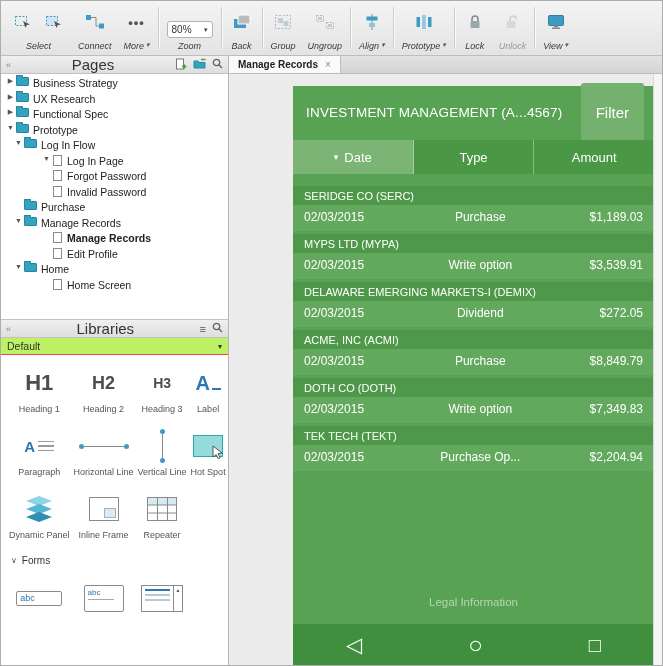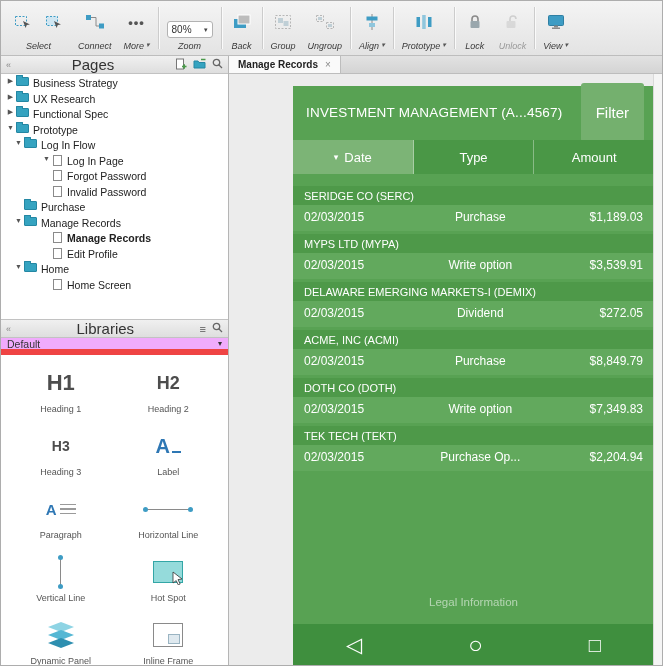--- a/index.html
+++ b/index.html
@@ -39,24 +39,24 @@
   .tree-row { height:15.5px; display:flex; font-size:10.5px; color:#222; cursor:default; }
   .tree-row .arrow { width:11px; font-size:7px; color:#555; text-align:center; flex:0 0 11px; }
   .d0 { padding-left:4px; } .d1 { padding-left:12px; } .d2 { padding-left:40px; } .d3 { padding-left:40px; }
   .folder { width:13px; height:9px; background:#35a3c0; border:1px solid #2487a3; border-radius:1px; position:relative; margin:0 4px 0 0; flex:0 0 13px; }
   .folder::before { content:""; position:absolute; top:-3px; left:-1px; width:5px; height:2px; background:#35a3c0; border:1px solid #2487a3; border-bottom:none; border-radius:1px 1px 0 0; }
   .pageic { width:9px; height:11px; background:#fff; border:1px solid #8a8a8a; margin:0 5px 0 1px; flex:0 0 9px; }
   .tree-row.selected .tlabel-tree { font-weight:bold; }
 
   
   .libraries-panel { flex:1; display:flex; flex-direction:column; min-height:0; }
-  .lib-select { height:17px; flex:0 0 17px; border-bottom:6px solid #ef4444; background:#f0abfc; display:flex; align-items:center; padding:0 6px; font-size:10.5px; }
+  .lib-select { height:17px; flex:0 0 17px; border-bottom:1px solid #ef4444; background:#bef264; display:flex; align-items:center; padding:0 6px; font-size:10.5px; }
   .lib-select .ls-label { flex:1; }
   .lib-select .ls-caret { font-size:8px; color:#333; }
-  .lib-grid { flex:1; overflow:hidden; padding:10px 8px 0; display:grid; grid-template-columns:repeat(2,1fr); gap:14px 4px; align-content:start; background:#fff; }
+  .lib-grid { flex:1; overflow:hidden; padding:10px 8px 0; display:grid; grid-template-columns:repeat(4,1fr); gap:14px 4px; align-content:start; background:#fff; }
   .wcard { display:flex; flex-direction:column; align-items:center; justify-content:flex-end; gap:3px; }
   .wicon { height:36px; display:flex; align-items:center; justify-content:center; }
   .wlabel { font-size:9px; color:#555; text-align:center; white-space:nowrap; }
   .g-h1 { font-size:22px; font-weight:bold; color:#4d4d4d; }
   .g-h2 { font-size:18px; font-weight:bold; color:#4d4d4d; }
   .g-h3 { font-size:14px; font-weight:bold; color:#4d4d4d; }
   .lbl-A { color:#2E77B4; font-size:20px; font-weight:bold; line-height:1; }
   .lbl-A::after { content:""; display:inline-block; width:9px; height:2px; background:#2E77B4; margin-left:2px; }
   .para-ic { display:flex; align-items:center; gap:3px; }
   .para-A { color:#2E77B4; font-size:15px; font-weight:bold; line-height:1; }

